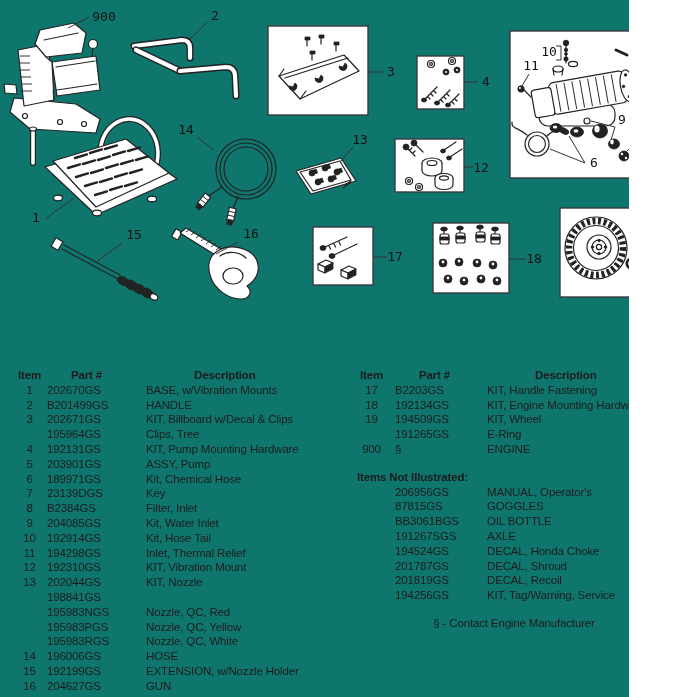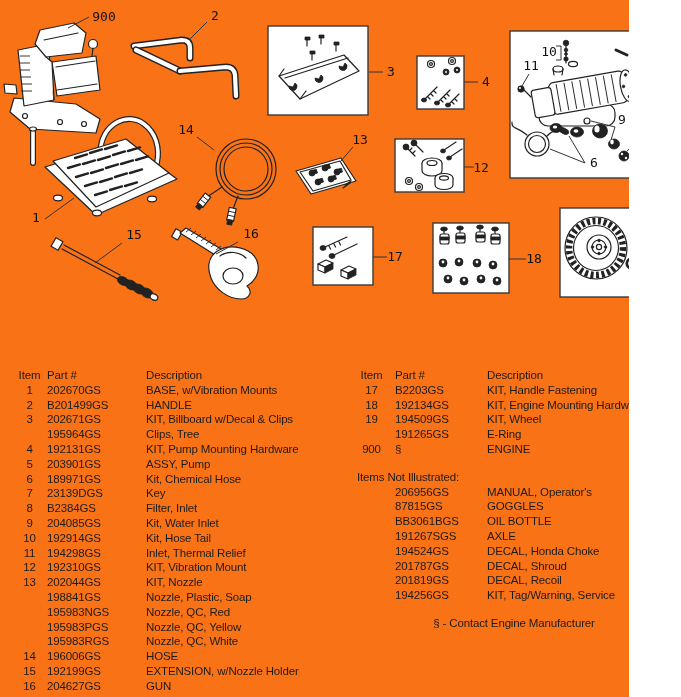--- a/index.html
+++ b/index.html
@@ -1,16 +1,16 @@
 <!DOCTYPE html>
 <html><head>
 <meta charset="utf-8">
 <style>
   html,body{margin:0;padding:0;background:#fff;}
-  .page{position:relative;width:629px;height:697px;background:#f97316;overflow:hidden;
+  .page{position:relative;width:629px;height:697px;background:#0f766e;overflow:hidden;
         font-family:"Liberation Sans",sans-serif;color:#1b1b1b;}
   
   .diagram{position:absolute;left:0;top:0;}
   .ln{stroke:#222;stroke-width:1.2;fill:none;stroke-linecap:round;stroke-linejoin:round;}
   .fw{stroke:#222;stroke-width:1.2;fill:#fff;stroke-linejoin:round;}
   .dk{stroke:#222;stroke-width:.8;fill:#222;}
   .tb{fill:none;stroke:#222;stroke-width:7;stroke-linecap:round;stroke-linejoin:round;}
   .tw{fill:none;stroke:#fff;stroke-width:4.2;stroke-linecap:round;stroke-linejoin:round;}
   .tb2{fill:none;stroke:#222;stroke-width:6;stroke-linecap:round;stroke-linejoin:round;}
   .tw2{fill:none;stroke:#fff;stroke-width:3.6;stroke-linecap:round;stroke-linejoin:round;}
@@ -21,22 +21,22 @@
   .callout{font:13px "DejaVu Sans Mono",monospace;fill:#111;text-anchor:middle;}
   
   .ptable{position:absolute;font:11.5px/14.8px "Liberation Sans",sans-serif;
           letter-spacing:-.15px;color:#1c1c1c;white-space:nowrap;}
   .ptable-left{left:12px;top:368px;width:334px;}
   .ptable-right{left:348px;top:368px;width:332px;}
   .prow{display:grid;}
   .ptable-left .prow{grid-template-columns:35px 99px auto;}
   .ptable-right .prow{grid-template-columns:47px 92px auto;}
   .c-item{text-align:center;}
-  .hdr{font-weight:400;}
-  .sect{font-weight:400;padding-left:9px;margin-top:13px;}
+  .hdr{font-weight:700;gap:24px;}
+  .sect{font-weight:700;padding-left:9px;margin-top:13px;}
   .footnote{margin-top:13px;text-align:center;}
 </style>
 </head>
 <body>
 
 <div class="page">
 
   <svg class="diagram" width="681" height="362" viewBox="0 0 681 362">
 
     <g>
@@ -441,21 +441,20 @@
           <span class="c-desc">KIT, Vibration Mount</span>
         </div>
         <div class="prow">
           <span class="c-item">13</span>
           <span class="c-part">202044GS</span>
           <span class="c-desc">KIT, Nozzle</span>
         </div>
         <div class="prow">
           <span class="c-item"></span>
           <span class="c-part">198841GS</span>
-          <span class="c-desc">Nozzle, Plastic, Soap</span>
         </div>
         <div class="prow">
           <span class="c-item"></span>
           <span class="c-part">195983NGS</span>
           <span class="c-desc">Nozzle, QC, Red</span>
         </div>
         <div class="prow">
           <span class="c-item"></span>
           <span class="c-part">195983PGS</span>
           <span class="c-desc">Nozzle, QC, Yellow</span>

